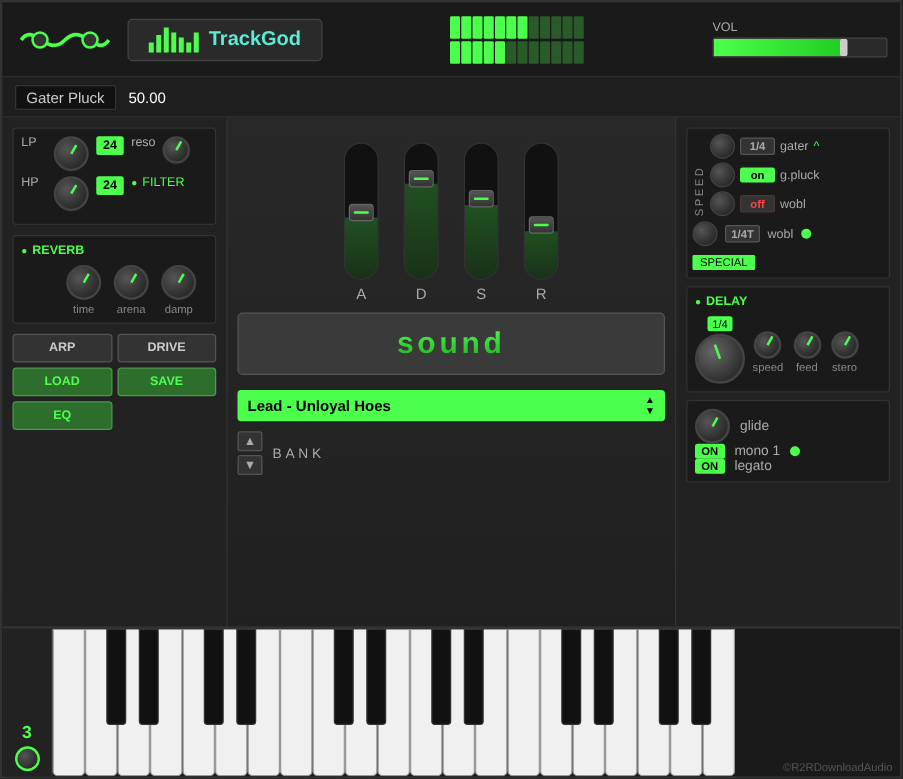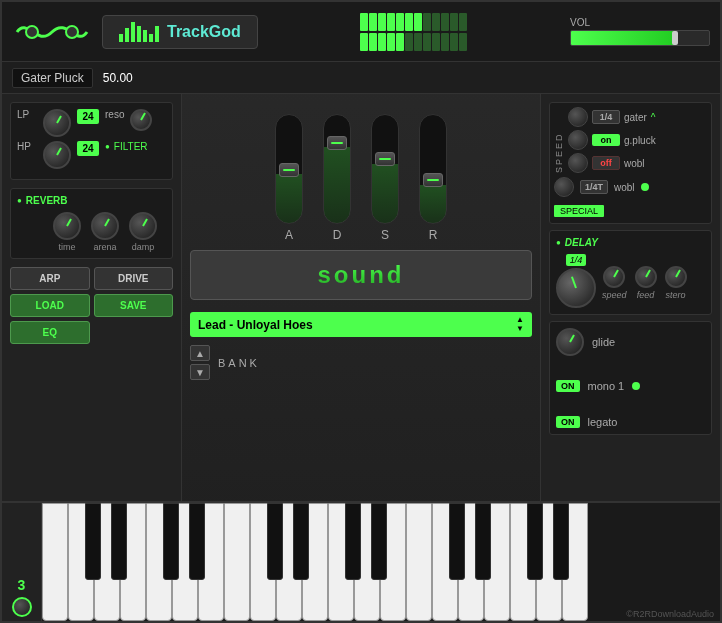--- a/index.html
+++ b/index.html
@@ -576,21 +576,20 @@
       margin-bottom: 2px;
       display: inline-block;
     }
 
     
     .delay-section {
       background: #1a1a1a;
       border: 1px solid #333;
       border-radius: 3px;
       padding: 6px;
-      font-style: italic;
     }
 
     .delay-knobs {
       display: flex;
       gap: 8px;
       align-items: flex-end;
       margin-top: 4px;
     }
 
     .delay-large-knob {
@@ -625,21 +624,21 @@
     }
 
     
     .gml-section {
       background: #1a1a1a;
       border: 1px solid #333;
       border-radius: 3px;
       padding: 6px;
       display: flex;
       flex-direction: column;
-      gap: 24px;
+      gap: 0;
     }
 
     .gml-row {
       display: flex;
       align-items: center;
       gap: 8px;
     }
 
     .on-badge {
       background: #4dff4d;

